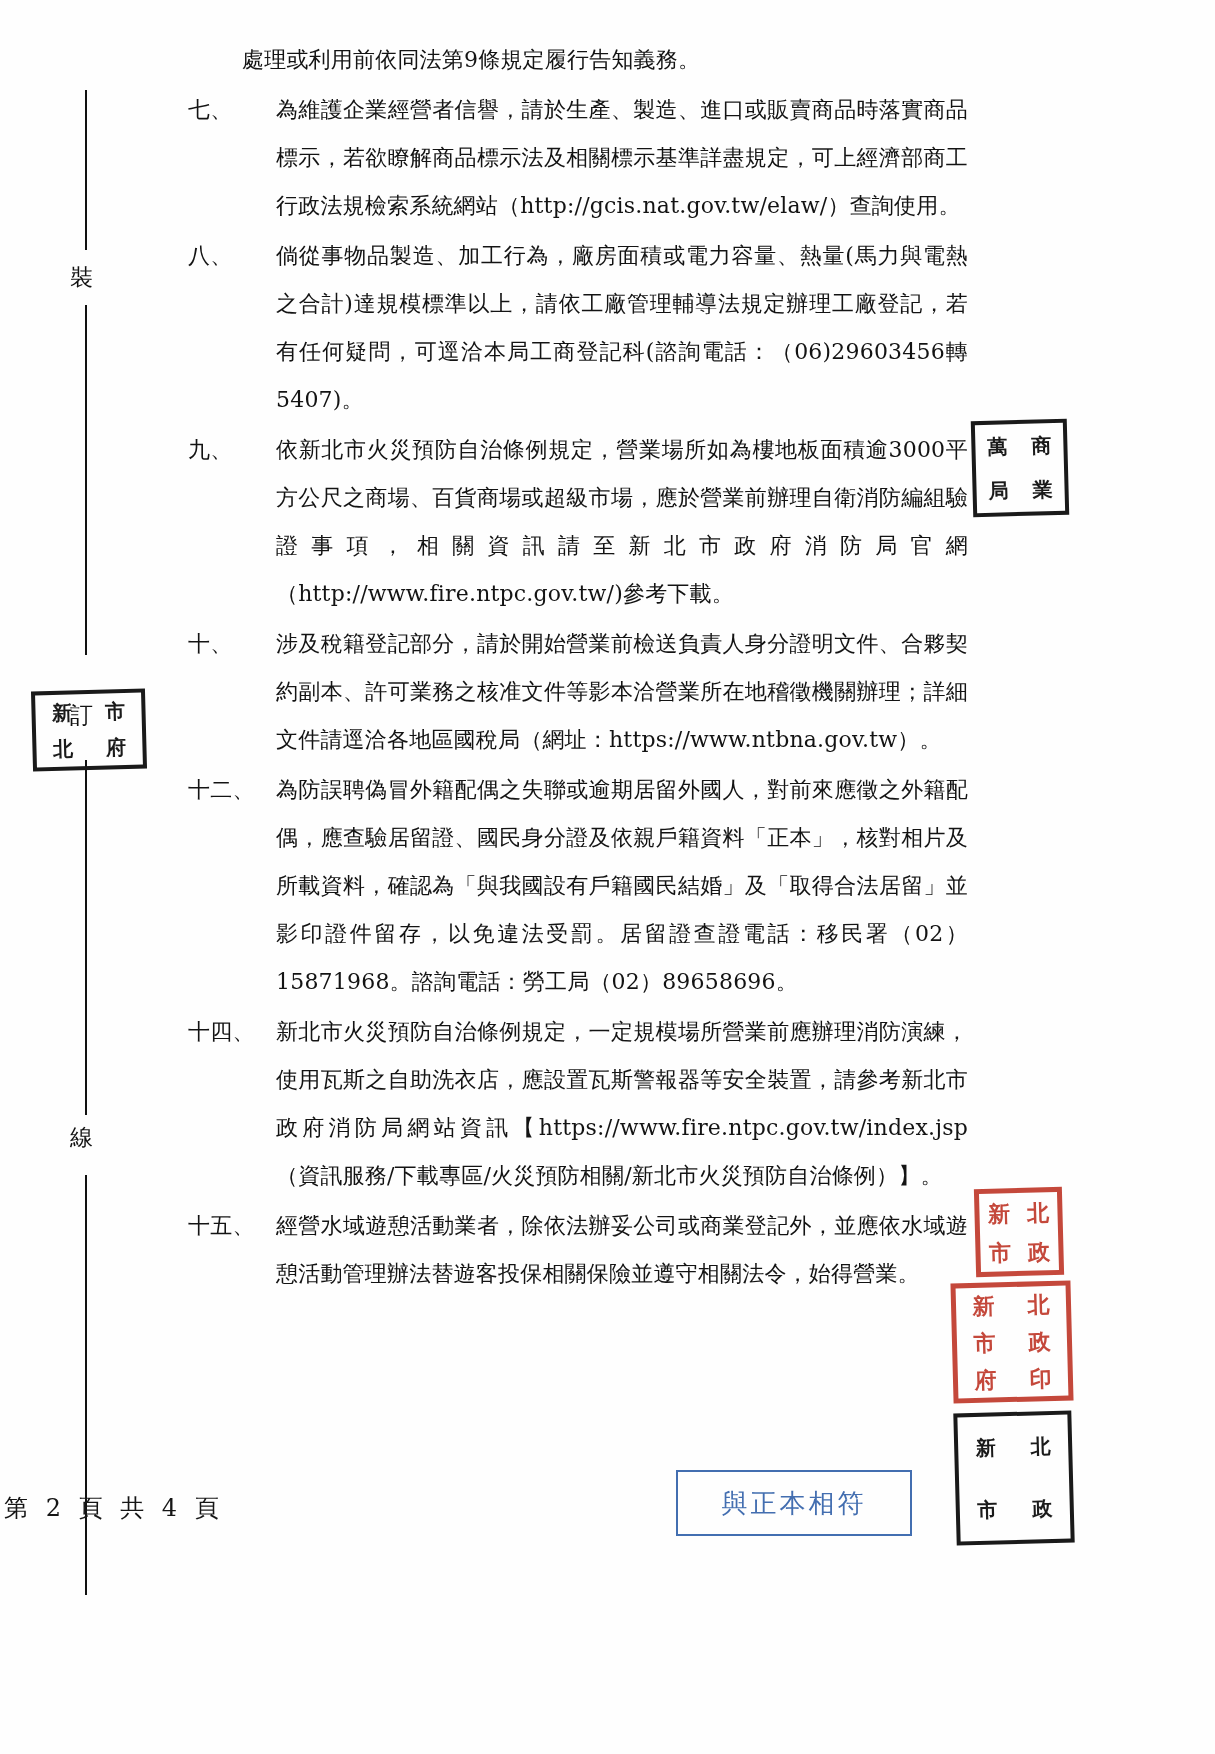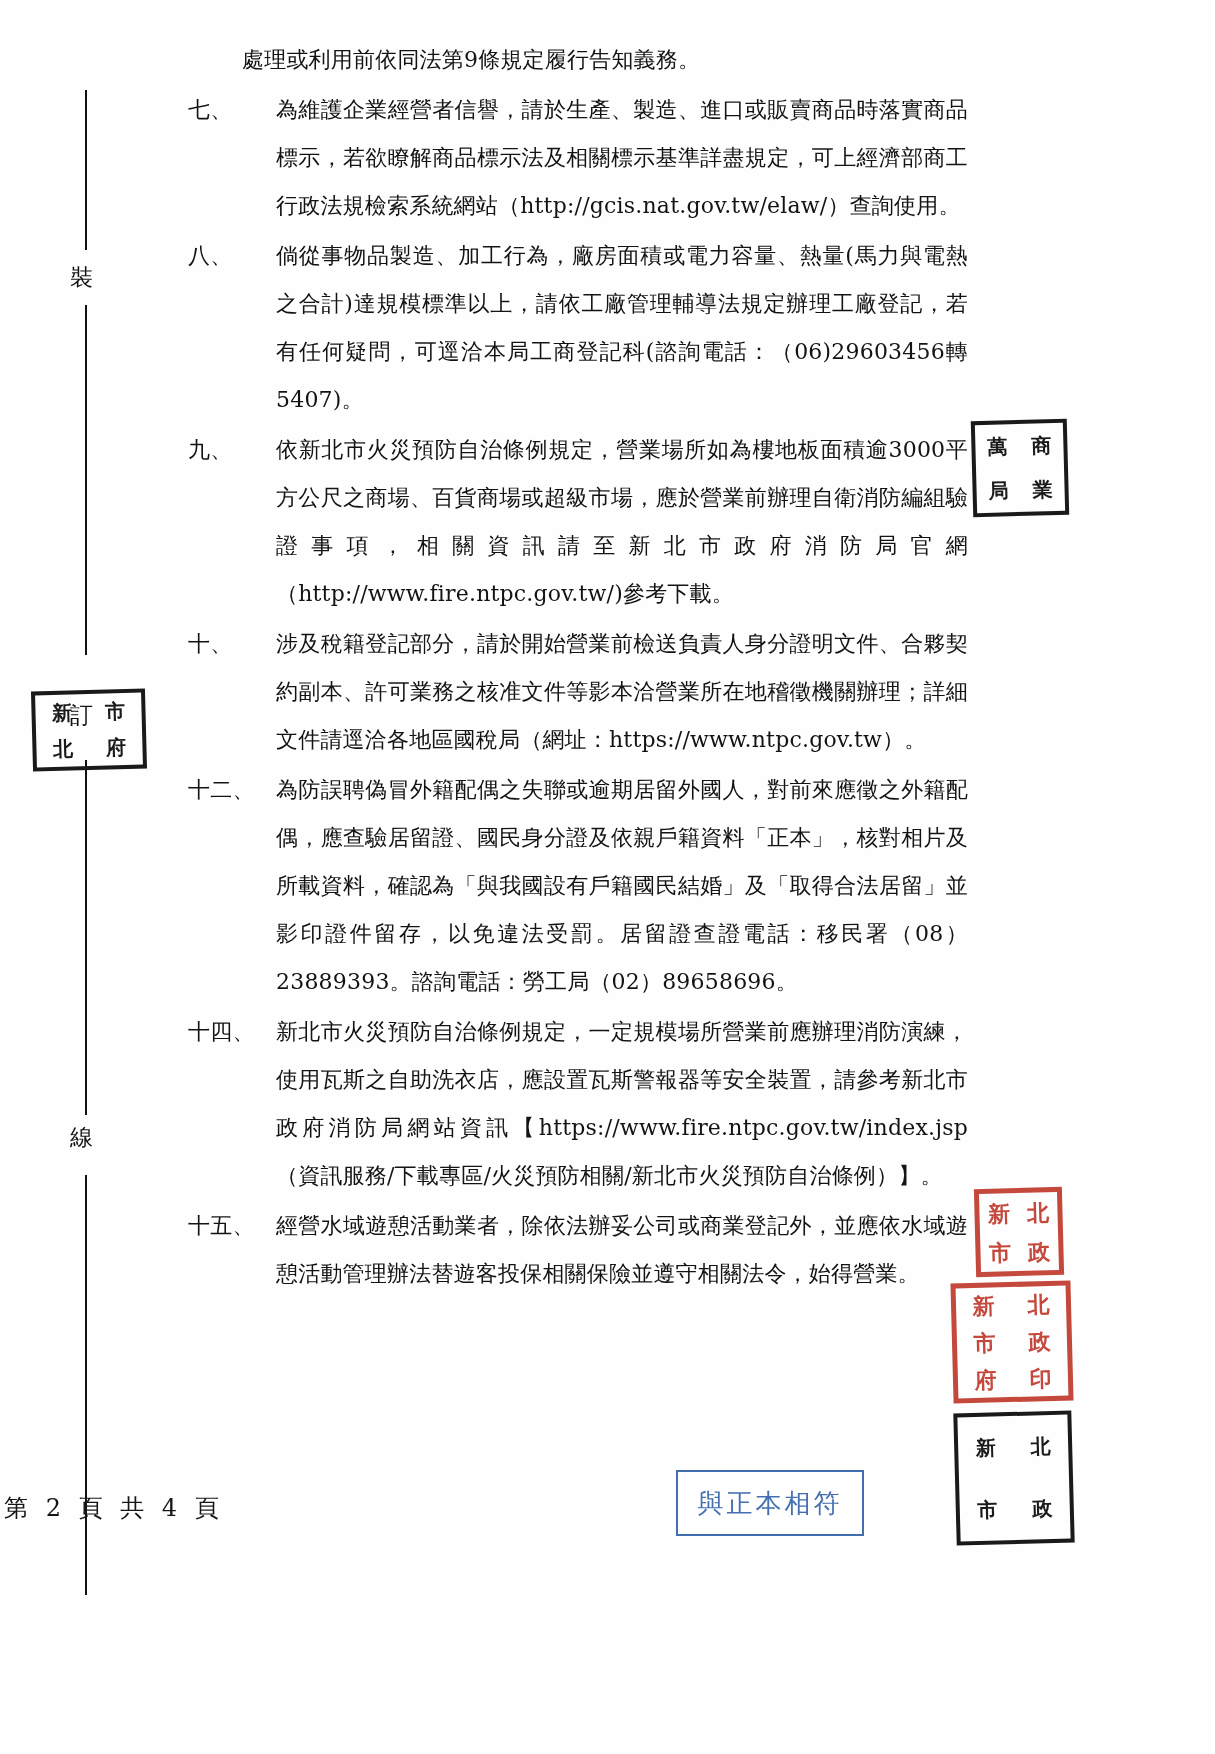--- a/index.html
+++ b/index.html
@@ -162,27 +162,27 @@
       <span class="txt">倘從事物品製造、加工行為，廠房面積或電力容量、熱量(馬力與電熱之合計)達規模標準以上，請依工廠管理輔導法規定辦理工廠登記，若有任何疑問，可逕洽本局工商登記科(諮詢電話：（06)29603456轉5407)。</span>
     </p>
 
     <p class="para">
       <span class="num">九、</span>
       <span class="txt">依新北市火災預防自治條例規定，營業場所如為樓地板面積逾3000平方公尺之商場、百貨商場或超級市場，應於營業前辦理自衛消防編組驗證事項，相關資訊請至新北市政府消防局官網（http://www.fire.ntpc.gov.tw/)參考下載。</span>
     </p>
 
     <p class="para">
       <span class="num">十、</span>
-      <span class="txt">涉及稅籍登記部分，請於開始營業前檢送負責人身分證明文件、合夥契約副本、許可業務之核准文件等影本洽營業所在地稽徵機關辦理；詳細文件請逕洽各地區國稅局（網址：https://www.ntpc.gov.tw）。</span>
+      <span class="txt">涉及稅籍登記部分，請於開始營業前檢送負責人身分證明文件、合夥契約副本、許可業務之核准文件等影本洽營業所在地稽徵機關辦理；詳細文件請逕洽各地區國稅局（網址：https://www.ntbna.gov.tw）。</span>
     </p>
 
 
     <p class="para">
       <span class="num">十二、</span>
-      <span class="txt">為防誤聘偽冒外籍配偶之失聯或逾期居留外國人，對前來應徵之外籍配偶，應查驗居留證、國民身分證及依親戶籍資料「正本」，核對相片及所載資料，確認為「與我國設有戶籍國民結婚」及「取得合法居留」並影印證件留存，以免違法受罰。居留證查證電話：移民署（08）23889393。諮詢電話：勞工局（02）89658696。</span>
+      <span class="txt">為防誤聘偽冒外籍配偶之失聯或逾期居留外國人，對前來應徵之外籍配偶，應查驗居留證、國民身分證及依親戶籍資料「正本」，核對相片及所載資料，確認為「與我國設有戶籍國民結婚」及「取得合法居留」並影印證件留存，以免違法受罰。居留證查證電話：移民署（02）15871968。諮詢電話：勞工局（02）89658696。</span>
     </p>
 
 
     <p class="para">
       <span class="num">十四、</span>
       <span class="txt">新北市火災預防自治條例規定，一定規模場所營業前應辦理消防演練，使用瓦斯之自助洗衣店，應設置瓦斯警報器等安全裝置，請參考新北市政府消防局網站資訊【https://www.fire.ntpc.gov.tw/index.jsp（資訊服務/下載專區/火災預防相關/新北市火災預防自治條例）】。</span>
     </p>
 
     <p class="para">
       <span class="num">十五、</span>
@@ -223,15 +223,15 @@
     <span>印</span>
   </div>
 
   <div class="stamp stamp-black rot" style="left:955px; top:1412px; width:118px; height:132px; grid-template-columns:1fr 1fr; grid-template-rows:1fr 1fr;">
     <span>新</span>
     <span>北</span>
     <span>市</span>
     <span>政</span>
   </div>
 
-  <div class="stamp stamp-blue" style="left:676px; top:1470px; width:188px; height:66px;">與正本相符</div>
+  <div class="stamp stamp-blue" style="left:676px; top:1470px; width:236px; height:66px;">與正本相符</div>
 
 </div>
 
 </body></html>

